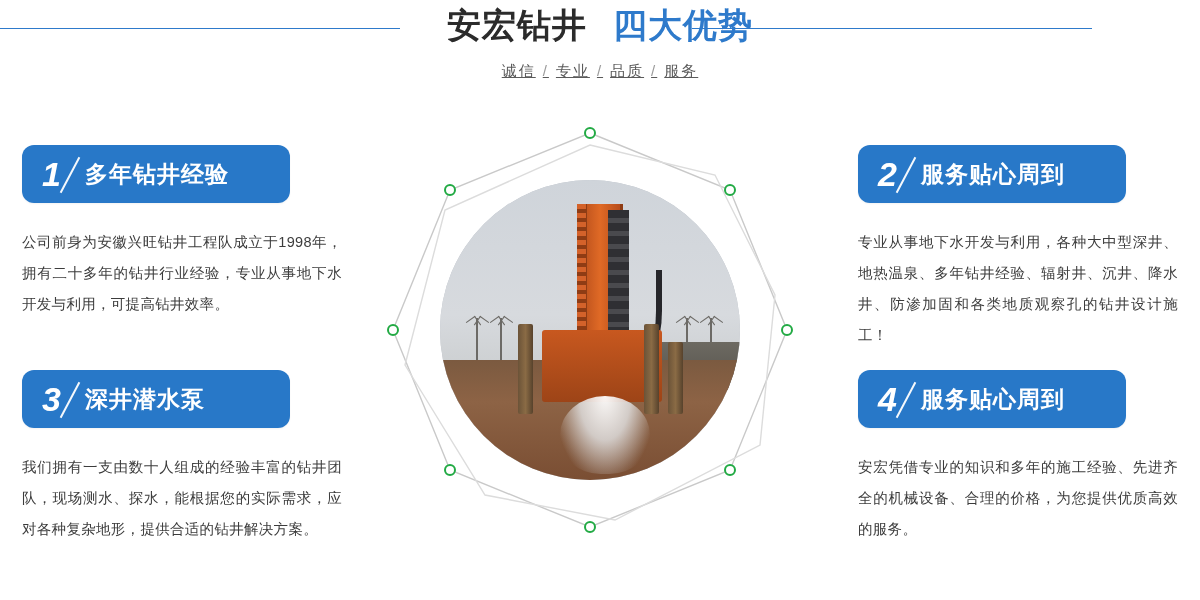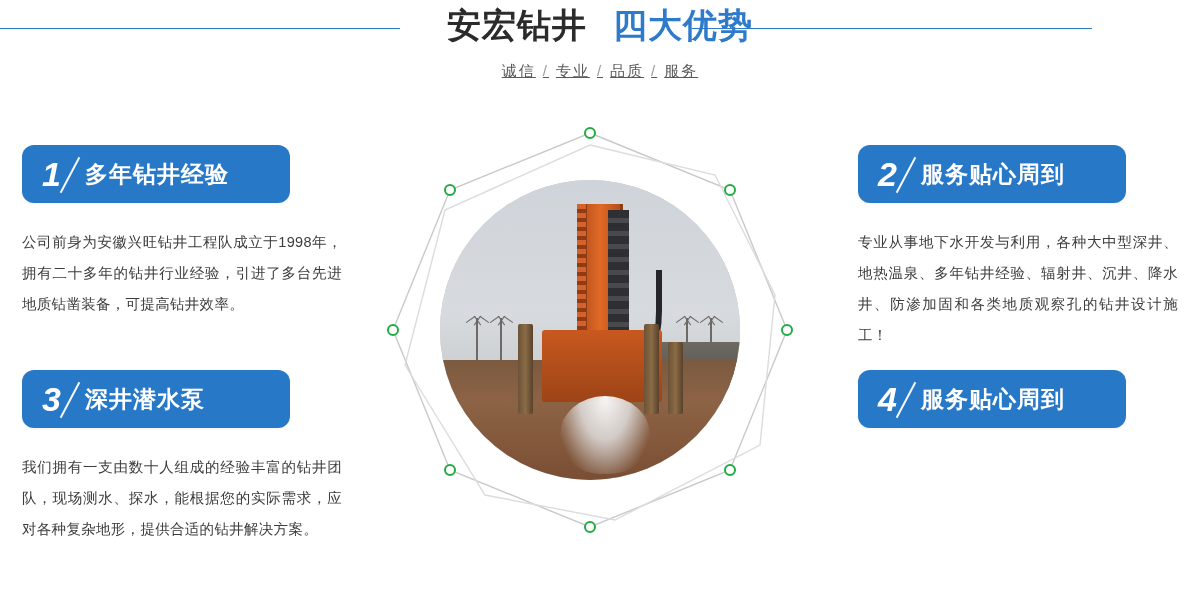--- a/index.html
+++ b/index.html
@@ -173,21 +173,21 @@
   <div class="subtitle">
     <span>诚信</span><span class="sep">/</span><span>专业</span><span class="sep">/</span><span>品质</span><span class="sep">/</span><span>服务</span>
   </div>
 </div>
 
 <div class="feature f1 col col-left">
   <div class="badge">
     <span class="badge-num">1</span>
     <span class="badge-title">多年钻井经验</span>
   </div>
-  <p class="body-text">公司前身为安徽兴旺钻井工程队成立于1998年，拥有二十多年的钻井行业经验，引进了多台先进地质钻凿装备，可提高钻井效率。</p>
+  <p class="body-text">公司前身为安徽兴旺钻井工程队成立于1998年，拥有二十多年的钻井行业经验，专业从事地下水开发与利用，可提高钻井效率。</p>
 </div>
 
 <div class="feature f3 col col-left">
   <div class="badge">
     <span class="badge-num">3</span>
     <span class="badge-title">深井潜水泵</span>
   </div>
   <p class="body-text">我们拥有一支由数十人组成的经验丰富的钻井团队，现场测水、探水，能根据您的实际需求，应对各种复杂地形，提供合适的钻井解决方案。</p>
 </div>
 
@@ -197,20 +197,21 @@
     <span class="badge-title">服务贴心周到</span>
   </div>
   <p class="body-text">专业从事地下水开发与利用，各种大中型深井、地热温泉、多年钻井经验、辐射井、沉井、降水井、防渗加固和各类地质观察孔的钻井设计施工！</p>
 </div>
 
 <div class="feature f4 col col-right">
   <div class="badge">
     <span class="badge-num">4</span>
     <span class="badge-title">服务贴心周到</span>
   </div>
+  <p class="body-text">安宏凭借专业的知识和多年的施工经验、先进齐全的机械设备、合理的价格，为您提供优质高效的服务。</p>
 </div>
 
 <div class="center-wrap">
 
   <svg class="poly-svg" viewBox="0 0 430 430">
 
     <polygon points="215,18 355,75 412,215 355,355 215,412 75,355 18,215 75,75" fill="none" stroke="#c9c9c9" stroke-width="1.4"></polygon>
 
     <polygon points="215,30 340,60 400,180 385,330 240,405 110,380 30,250 70,95" fill="none" stroke="#dcdcdc" stroke-width="1.4"></polygon>
 

